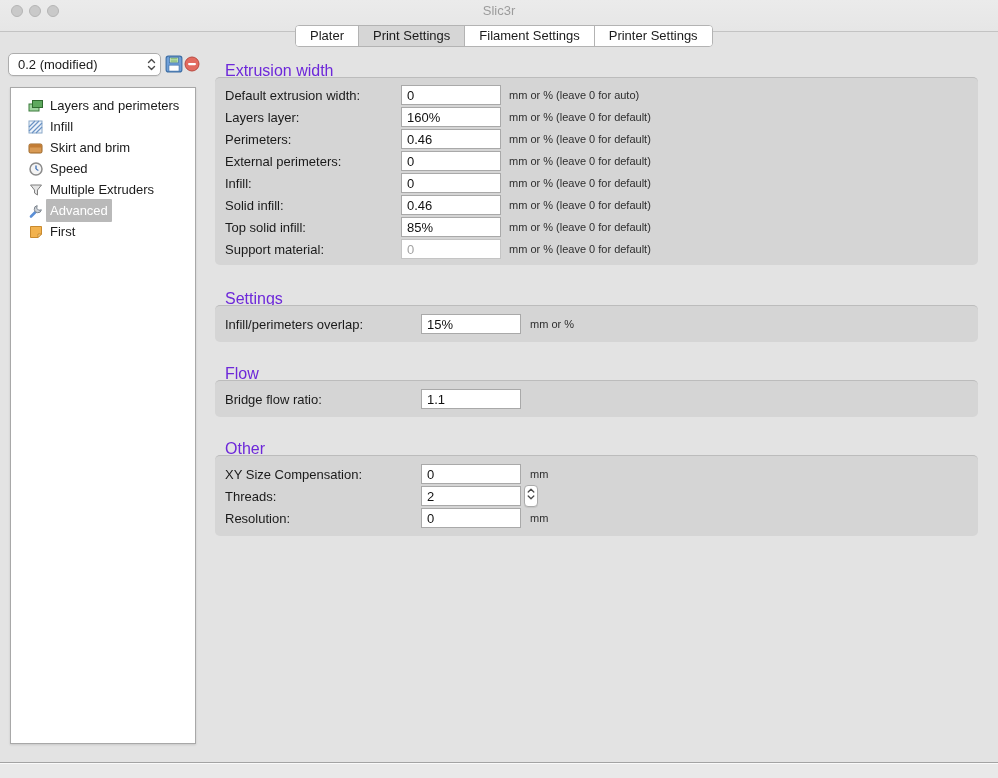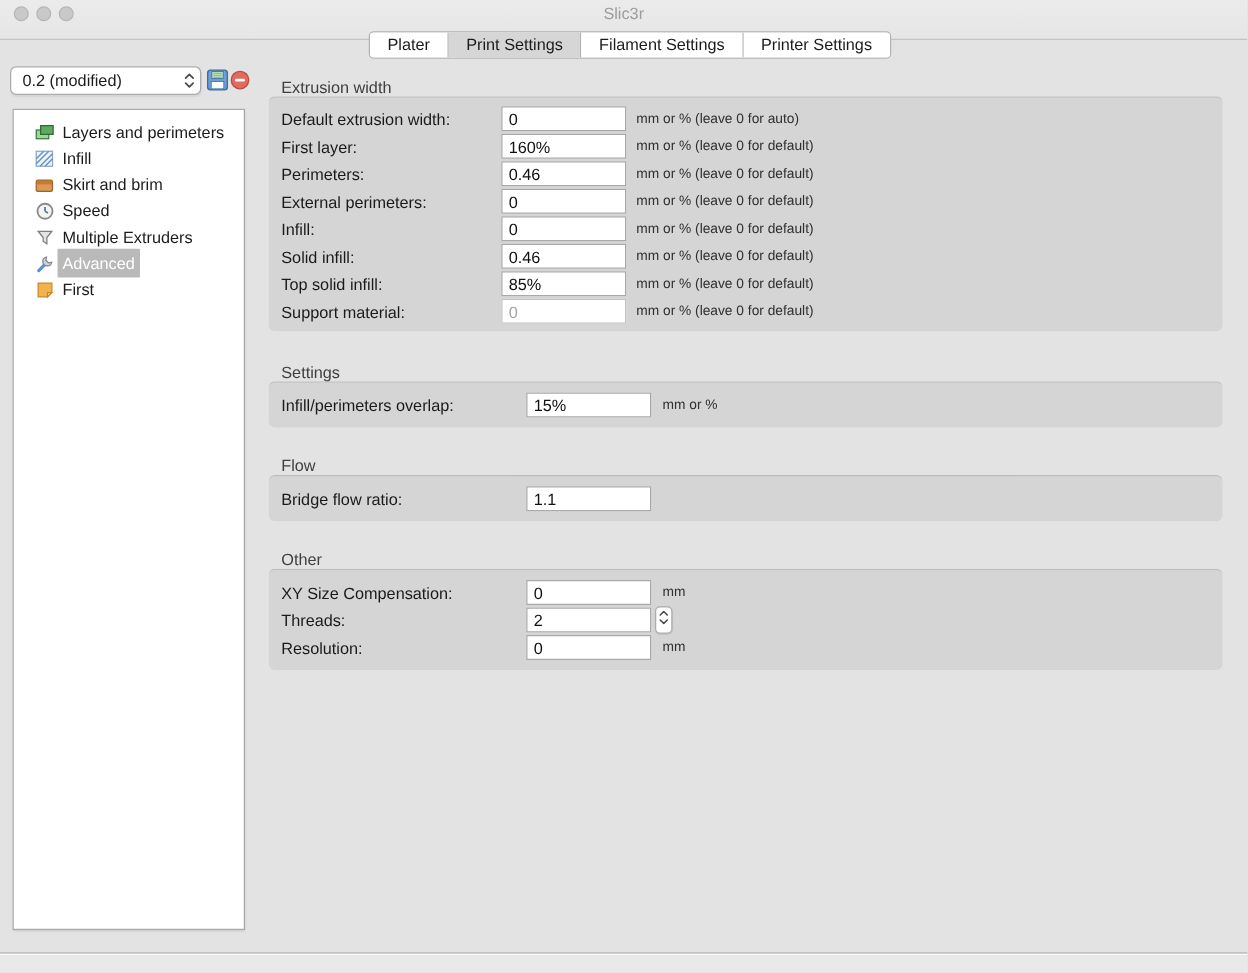--- a/index.html
+++ b/index.html
@@ -52,21 +52,21 @@
   }
   .tree-item {
     height:21px; display:flex; align-items:center; padding-left:17px; gap:6px;
     font-size:13px; color:#1b1b1b; cursor:default; white-space:nowrap;
   }
   .tree-item .ticon { width:16px; height:16px; flex:0 0 16px; }
   .tree-item.selected .tlabel {
     background:#b9b9b9; color:#ffffff; padding:4px 4px; margin-left:-4px; border-radius:1px;
   }
   
-  .sec-header { position:absolute; left:225px; font-size:13px; color:#404040; }
+  .sec-header { position:absolute; left:225px; font-size:16px; color:#6d28d9; }
   .sec-panel {
     position:absolute; left:215px; width:763px; background:#d5d5d5;
     border-radius:5px; border-top:1px solid #bcbcbc;
   }
   .row-label { position:absolute; left:225px; font-size:13px; color:#1a1a1a; }
   .fld {
     position:absolute; width:100px; height:20px; background:#fff;
     border:1px solid #a9a9a9; font-family:inherit; font-size:13px; color:#111;
     padding:1px 5px; border-radius:0;
   }
@@ -195,21 +195,21 @@
   </div>
 </div>
 
 <div class="sec-header" style="top:62px">Extrusion width</div>
 <div class="sec-panel" style="top:77px;height:188px"></div>
 
 <span class="row-label" style="top:88px">Default extrusion width:</span>
 <input class="fld x1" style="top: 85px;" value="0">
 <span class="unit u1" style="top:89px">mm or % (leave 0 for auto)</span>
 
-<span class="row-label" style="top:110px">First layer:</span>
+<span class="row-label" style="top:110px">Layers layer:</span>
 <input class="fld x1" style="top: 107px;" value="160%">
 <span class="unit u1" style="top:111px">mm or % (leave 0 for default)</span>
 
 <span class="row-label" style="top:132px">Perimeters:</span>
 <input class="fld x1" style="top: 129px;" value="0.46">
 <span class="unit u1" style="top:133px">mm or % (leave 0 for default)</span>
 
 <span class="row-label" style="top:154px">External perimeters:</span>
 <input class="fld x1" style="top: 151px;" value="0">
 <span class="unit u1" style="top:155px">mm or % (leave 0 for default)</span>

